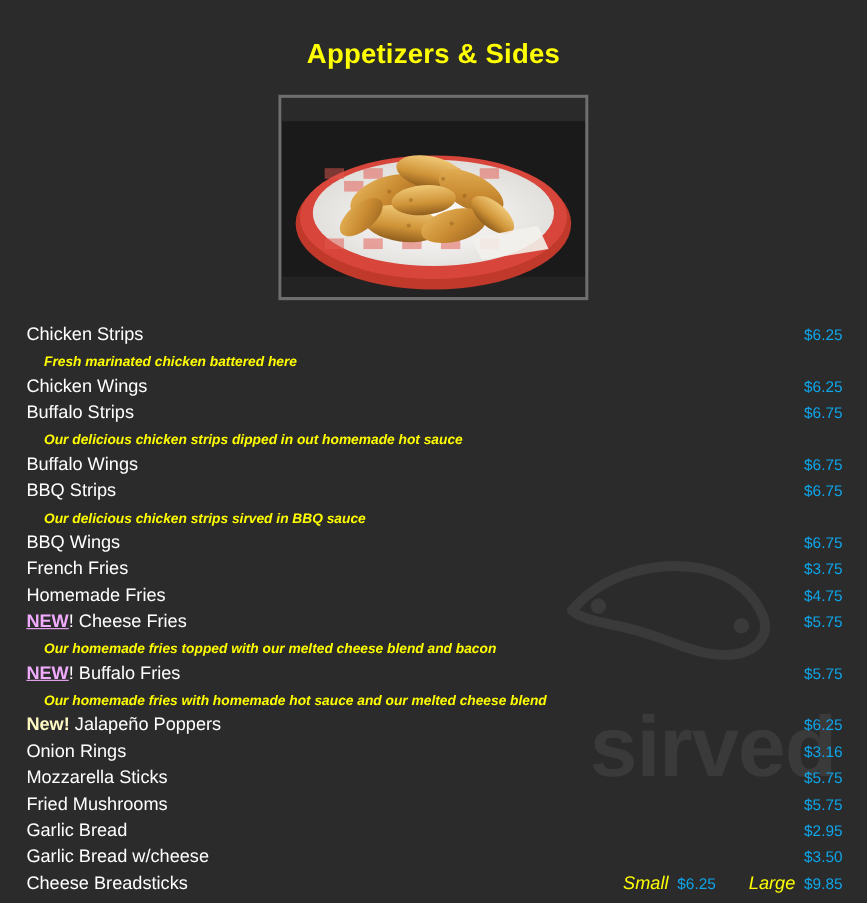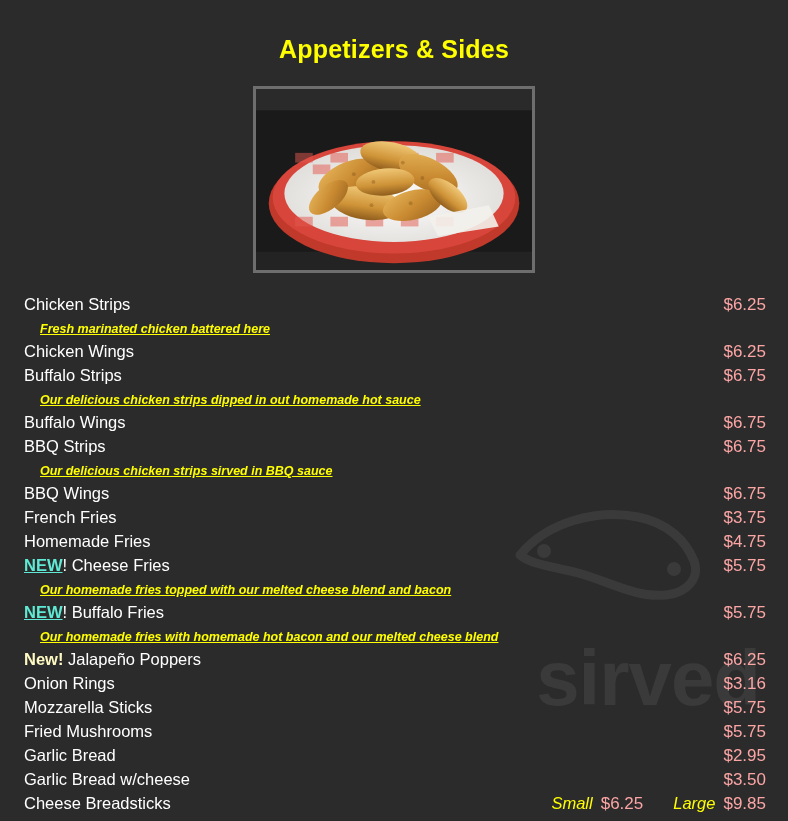--- a/index.html
+++ b/index.html
@@ -93,50 +93,49 @@
     align-items: baseline;
     padding: 0 22px 0 24px;
     height: 24px;
   }
   .item-name {
     font-size: 16.5px;
     color: #ffffff;
     white-space: nowrap;
   }
   .item-new {
-    color: #5eead4;
+    color: #f0abfc;
     font-weight: bold;
     text-decoration: underline;
   }
   .item-new-plain {
     color: #fef9c3;
     font-weight: bold;
   }
   .item-dots {
     flex: 1 1 auto;
   }
   .item-price {
-    font-size: 17px;
-    color: #fca5a5;
+    font-size: 14px;
+    color: #0ea5e9;
     text-align: right;
     white-space: nowrap;
   }
   .price-col {
     width: 96px;
     text-align: right;
   }
   .desc {
     padding: 1px 22px 2px 40px;
     font-size: 12.5px;
     font-style: italic;
     font-weight: bold;
     color: #ffff00;
     height: 20px;
     line-height: 18px;
-    text-decoration: underline;
   }
   .size-label {
     color: #ffff00;
     font-style: italic;
     font-size: 16.5px;
     margin-right: 8px;
   }
   .sized-prices {
     display: flex;
     align-items: center;
@@ -279,21 +278,21 @@
         <div class="item-name"><span class="item-new">NEW</span><span>!</span><span> Cheese Fries</span></div>
         <div class="item-dots"></div>
         <div class="item-price price-col">$5.75</div>
       </div>
       <div class="desc">Our homemade fries topped with our melted cheese blend and bacon</div>
       <div class="item-row">
         <div class="item-name"><span class="item-new">NEW</span><span>!</span><span> Buffalo Fries</span></div>
         <div class="item-dots"></div>
         <div class="item-price price-col">$5.75</div>
       </div>
-      <div class="desc">Our homemade fries with homemade hot bacon and our melted cheese blend</div>
+      <div class="desc">Our homemade fries with homemade hot sauce and our melted cheese blend</div>
       <div class="item-row">
         <div class="item-name"><span class="item-new-plain">New!</span><span> Jalapeño Poppers</span></div>
         <div class="item-dots"></div>
         <div class="item-price price-col">$6.25</div>
       </div>
       <div class="item-row">
         <div class="item-name">Onion Rings</div>
         <div class="item-dots"></div>
         <div class="item-price price-col">$3.16</div>
       </div>

